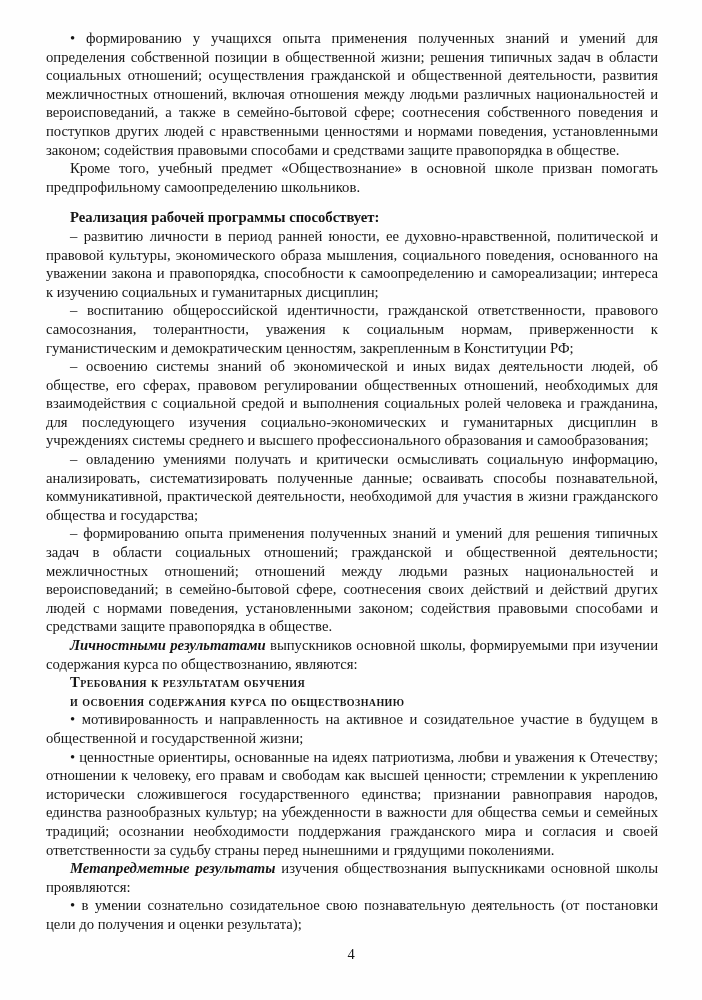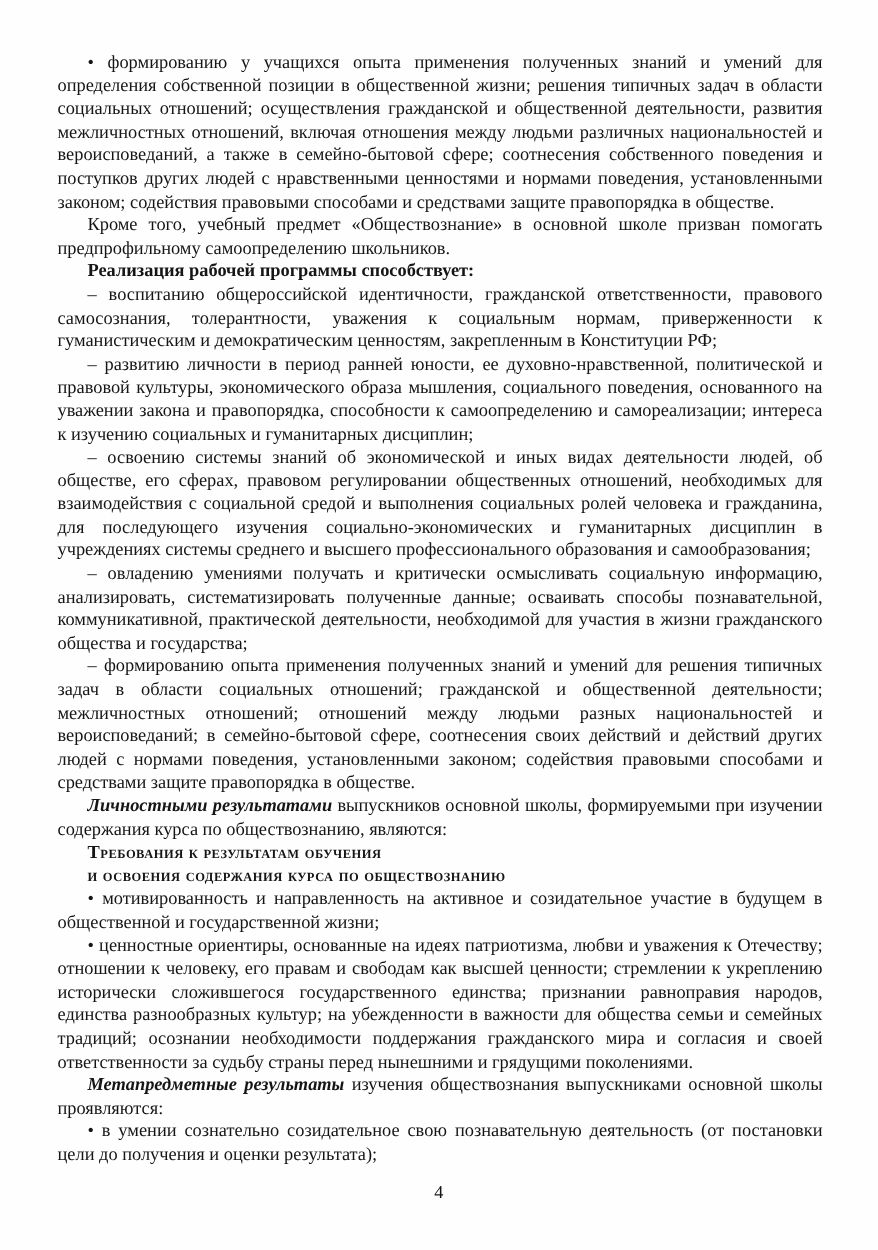--- a/index.html
+++ b/index.html
@@ -13,34 +13,34 @@
     color: #151515;
   }
   .page {
     position: absolute;
     top: 0; left: 0;
     width: 702px; height: 1000px;
     background: #fefefe;
   }
   .text-block {
     position: absolute;
-    top: 41px;
+    top: 29px;
     left: 46px;
     width: 612px;
   }
   p.para {
     margin: 0;
     text-align: justify;
     text-indent: 24px;
     font-size: 14.7px;
     line-height: 18.6px;
     hyphens: auto;
     -webkit-hyphens: auto;
   }
-  p.space-before { margin-top: 0; }
+  p.space-before { margin-top: 12px; }
   p.bold-para { font-weight: bold; }
   .lead { font-weight: bold; font-style: italic; }
   .section-heading {
     margin: 13px auto 7px auto;
     text-align: center;
     font-weight: bold;
     font-variant: small-caps;
     letter-spacing: 0.4px;
     font-size: 15.4px;
     line-height: 20.5px;
@@ -61,23 +61,23 @@
 
 <div class="page">
   <div class="text-block">
 
     <p class="para">• формированию у учащихся опыта применения полученных знаний и умений для определения собственной позиции в общественной жизни; решения типичных задач в области социальных отношений; осуществления гражданской и общественной деятельности, развития межличностных отношений, включая отношения между людьми различных национальностей и вероисповеданий, а также в семейно-бытовой сфере; соотнесения собственного поведения и поступков других людей с нравственными ценностями и нормами поведения, установленными законом; содействия правовыми способами и средствами защите правопорядка в обществе.</p>
 
     <p class="para">Кроме того, учебный предмет «Обществознание» в основной школе призван помогать предпрофильному самоопределению школьников.</p>
 
     <p class="para bold-para space-before">Реализация рабочей программы способствует:</p>
 
+    <p class="para">– развитию личности в период ранней юности, ее духовно-нравственной, политической и правовой культуры, экономического образа мышления, социального поведения, основанного на уважении закона и правопорядка, способности к самоопределению и самореализации; интереса к изучению социальных и гуманитарных дисциплин;</p>
+
     <p class="para">– воспитанию общероссийской идентичности, гражданской ответственности, правового самосознания, толерантности, уважения к социальным нормам, приверженности к гуманистическим и демократическим ценностям, закрепленным в Конституции РФ;</p>
-
-    <p class="para">– развитию личности в период ранней юности, ее духовно-нравственной, политической и правовой культуры, экономического образа мышления, социального поведения, основанного на уважении закона и правопорядка, способности к самоопределению и самореализации; интереса к изучению социальных и гуманитарных дисциплин;</p>
 
     <p class="para">– освоению системы знаний об экономической и иных видах деятельности людей, об обществе, его сферах, правовом регулировании общественных отношений, необходимых для взаимодействия с социальной средой и выполнения социальных ролей человека и гражданина, для последующего изучения социально-экономических и гуманитарных дисциплин в учреждениях системы среднего и высшего профессионального образования и самообразования;</p>
 
     <p class="para">– овладению умениями получать и критически осмысливать социальную информацию, анализировать, систематизировать полученные данные; осваивать способы познавательной, коммуникативной, практической деятельности, необходимой для участия в жизни гражданского общества и государства;</p>
 
     <p class="para">– формированию опыта применения полученных знаний и умений для решения типичных задач в области социальных отношений; гражданской и общественной деятельности; межличностных отношений; отношений между людьми разных национальностей и вероисповеданий; в семейно-бытовой сфере, соотнесения своих действий и действий других людей с нормами поведения, установленными законом; содействия правовыми способами и средствами защите правопорядка в обществе.</p>
 
     <p class="para"><span class="lead">Личностными результатами</span><span> выпускников основной школы, формируемыми при изучении содержания курса по обществознанию, являются:</span></p>
 
     <p class="para section-heading">

